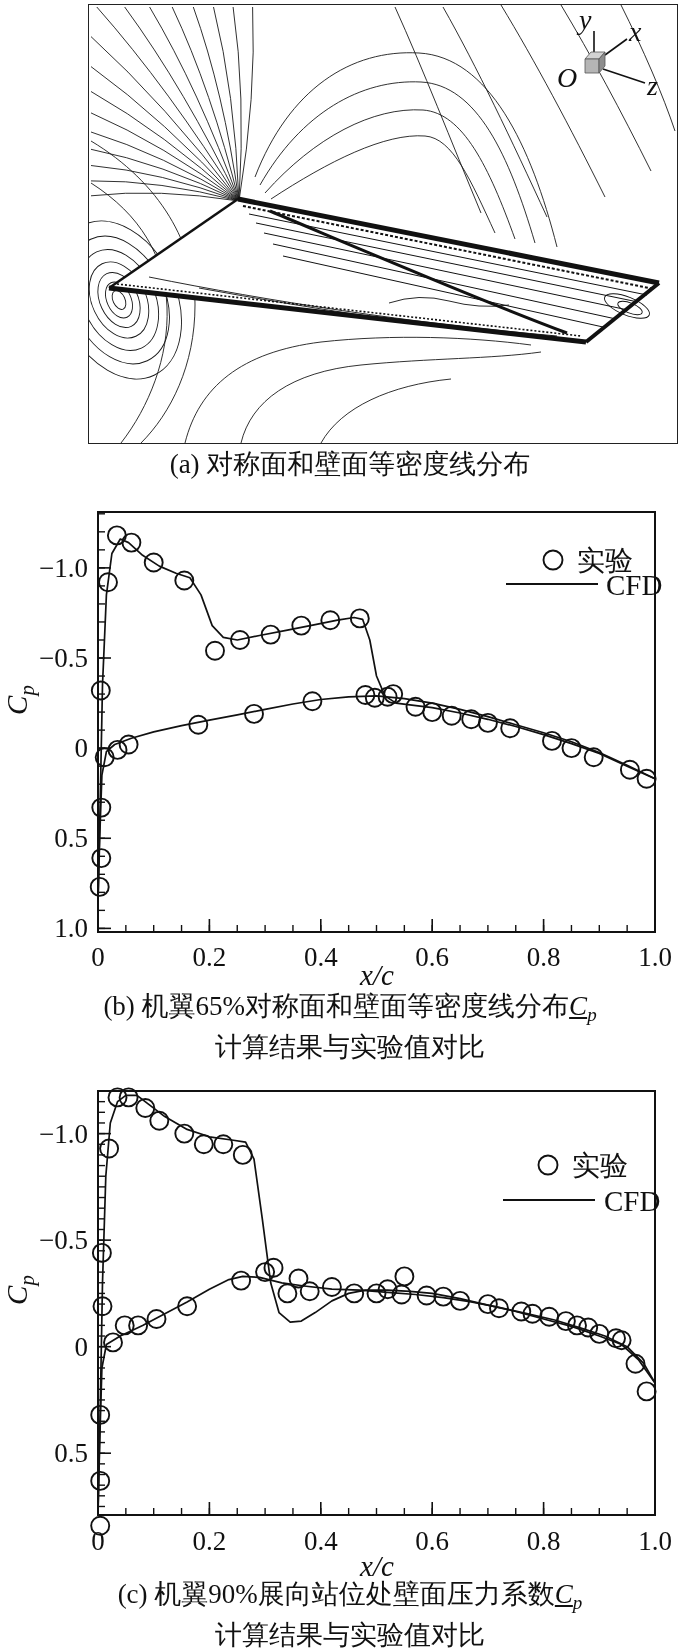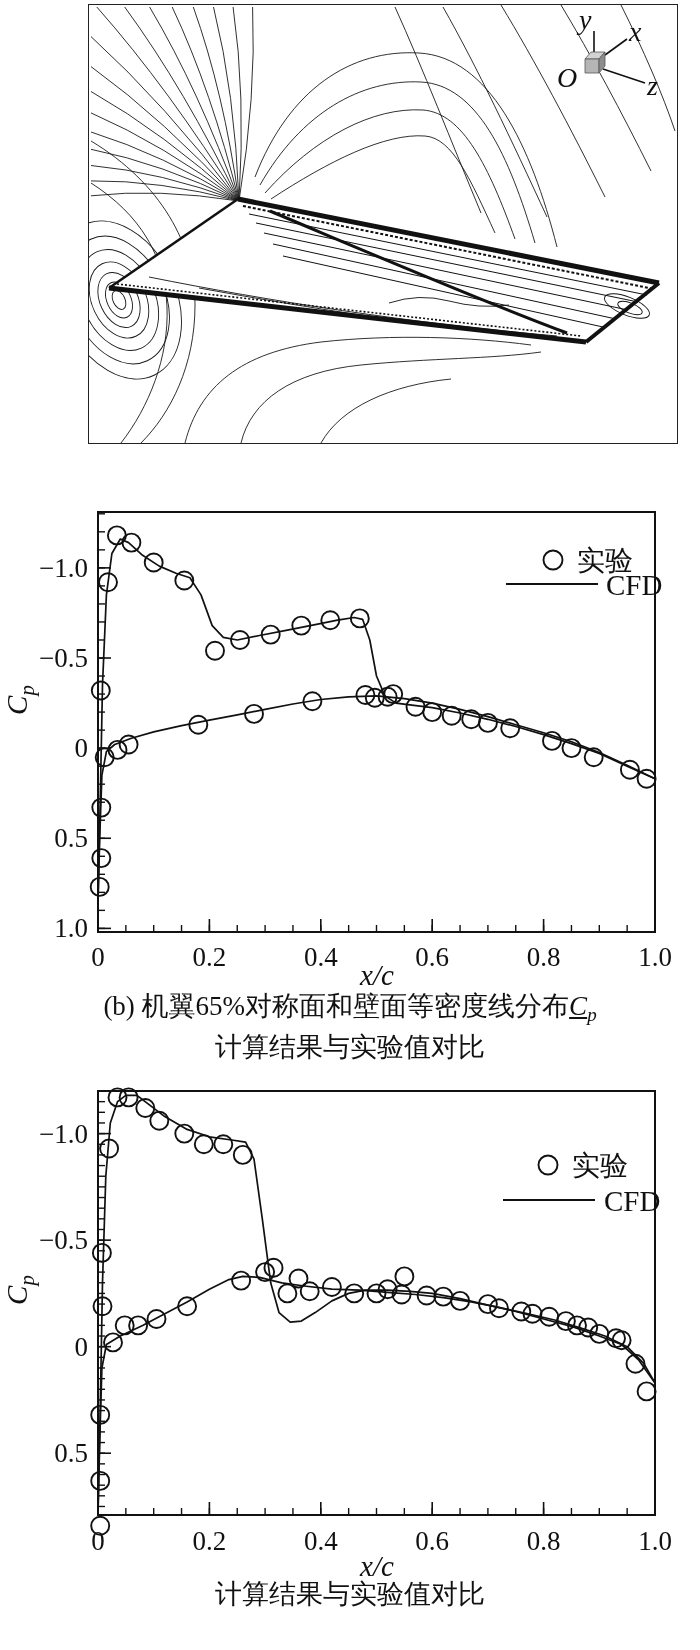--- a/index.html
+++ b/index.html
@@ -106,20 +106,23 @@
         <polygon points="496,54 510,54 510,68 496,68" fill="#b5b5b5" stroke="#555" stroke-width="0.8"></polygon>
         <polygon points="510,54 516,47 516,61 510,68" fill="#8d8d8d" stroke="#555" stroke-width="0.8"></polygon>
         <text x="490" y="24" font-size="28" font-style="italic">y</text>
         <text x="540" y="36" font-size="28" font-style="italic">x</text>
         <text x="558" y="90" font-size="28" font-style="italic">z</text>
         <text x="468" y="82" font-size="28" font-style="italic">O</text>
       </g>
     </svg>
   </div>
 
+  <div class="caption" id="caption-a">
+    <span>(a) 对称面和壁面等密度线分布</span>
+  </div>
 
   <svg class="chart" id="chart-b" width="700" height="506">
       <rect x="98" y="26" width="557" height="420" fill="none" stroke="#111" stroke-width="2"></rect>
       <line x1="98" y1="446" x2="98" y2="439" stroke="#111" stroke-width="1.4"></line>
       <line x1="125.85" y1="446" x2="125.85" y2="439" stroke="#111" stroke-width="1.4"></line>
       <line x1="153.7" y1="446" x2="153.7" y2="439" stroke="#111" stroke-width="1.4"></line>
       <line x1="181.55" y1="446" x2="181.55" y2="439" stroke="#111" stroke-width="1.4"></line>
       <line x1="209.4" y1="446" x2="209.4" y2="439" stroke="#111" stroke-width="1.4"></line>
       <line x1="237.25" y1="446" x2="237.25" y2="439" stroke="#111" stroke-width="1.4"></line>
       <line x1="265.1" y1="446" x2="265.1" y2="439" stroke="#111" stroke-width="1.4"></line>
@@ -368,16 +371,17 @@
       <circle cx="621.6" cy="274.3" r="9" fill="none" stroke="#111" stroke-width="1.9"></circle>
       <text x="377" y="510" text-anchor="middle" font-size="29" font-style="italic">x/c</text>
       <text transform="translate(27,224) rotate(-90)" text-anchor="middle" font-size="29" font-style="italic"><tspan>C</tspan><tspan dy="7" font-size="21">p</tspan></text>
       <circle cx="548" cy="99" r="9.5" fill="none" stroke="#111" stroke-width="1.9"></circle>
       <text x="572" y="109" font-size="28">实验</text>
       <line x1="503" y1="134" x2="595" y2="134" stroke="#111" stroke-width="1.8"></line>
       <text x="604" y="145" font-size="29">CFD</text>
     </svg>
 
   <div class="caption" id="caption-c">
+    <div><span>(c) 机翼90%展向站位处壁面压力系数</span><span class="cpsym"><span>C</span><sub>p</sub></span></div>
     <div>计算结果与实验值对比</div>
   </div>
 
 </div>
 
 </body></html>

